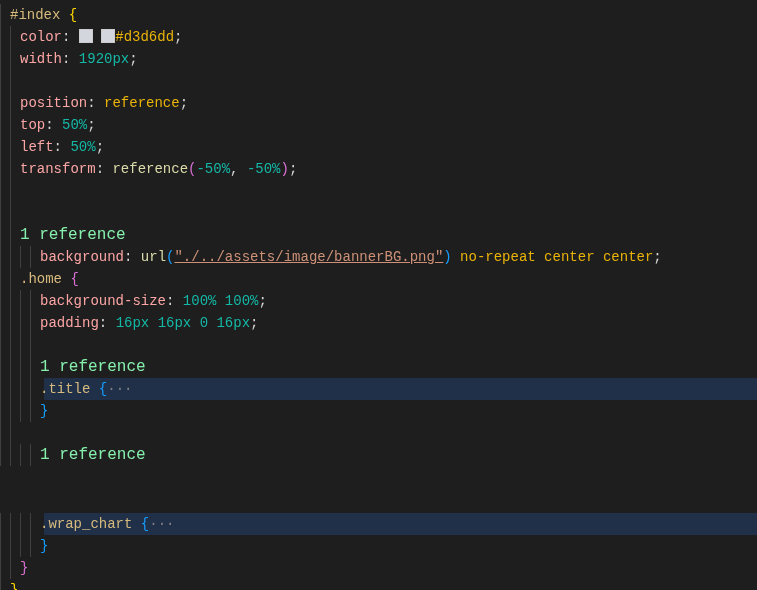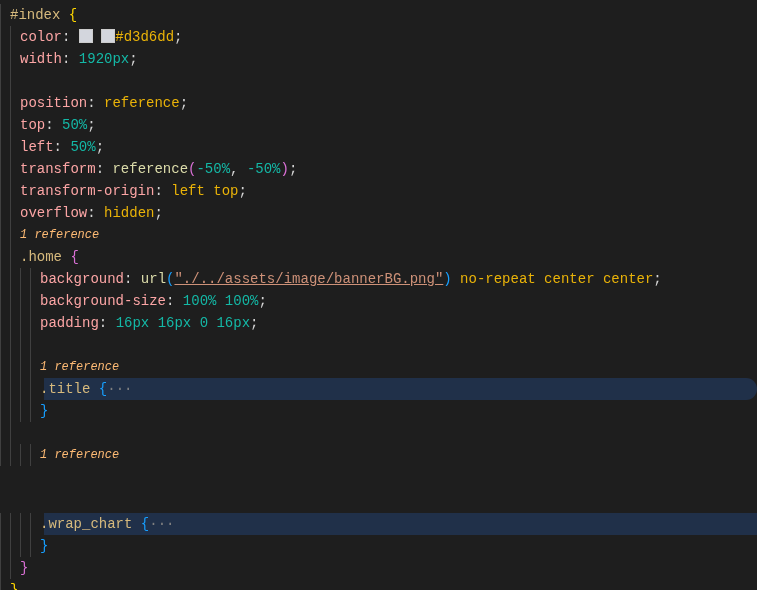--- a/index.html
+++ b/index.html
@@ -35,25 +35,24 @@
   .prop           { color: #fca5a5; }
   .punct          { color: #d4d4d4; }
   .num            { color: #14b8a6; }
   .val            { color: #eab308; }
   .str            { color: #ce9178; text-decoration: underline; }
   .fn             { color: #dcdcaa; }
   .brace          { color: #ffd700; }
   .brace2         { color: #da70d6; }
   .brace3         { color: #179fff; }
   .swatch         { display: inline-block; width: 14px; height: 14px; border: 1px solid #ccc; vertical-align: -2px; }
-  .ref            { color: #fdba74; font-size: 12px; font-style: italic; }
+  .ref            { color: #86efac; font-size: 16px; }
   .fold           { color: #808080; }
   .line.hl-line {
     background: linear-gradient(to right, transparent 0, transparent 44px, #203049 44px, #203049 100%);
-    border-radius: 11px;
   }
   .line.hl-line2 {
     background: linear-gradient(to right, transparent 0, transparent 44px, #203049 44px, #203049 100%);
     margin-top: 47px;
   }
 </style>
 </head>
 <body>
 
 <div>
@@ -118,64 +117,62 @@
         <span class="guide"></span>
       </div>
   <span class="code"><span class="prop">transform</span><span class="punct">: </span><span class="fn">reference</span><span class="brace2">(</span><span class="num">-50%</span><span class="punct">, </span><span class="num">-50%</span><span class="brace2">)</span><span class="punct">;</span></span>
 </div>
 
 <div class="line">
   <div class="indent-guides">
         <span class="guide"></span>
         <span class="guide"></span>
       </div>
-  <span class="code"><span class="prop">transform-origin</span><span class="punct">: </span><span class="val">left top</span><span class="punct">;</span></span>
-</div>
-
-<div class="line">
-  <div class="indent-guides">
-        <span class="guide"></span>
-        <span class="guide"></span>
-      </div>
-  <span class="code"><span class="prop">overflow</span><span class="punct">: </span><span class="val">hidden</span><span class="punct">;</span></span>
+</div>
+
+<div class="line">
+  <div class="indent-guides">
+        <span class="guide"></span>
+        <span class="guide"></span>
+      </div>
 </div>
 
 <div class="line">
   <div class="indent-guides">
         <span class="guide"></span>
         <span class="guide"></span>
       </div>
   <span class="code ref">1 reference</span>
 </div>
 
 <div class="line">
   <div class="indent-guides">
         <span class="guide"></span>
         <span class="guide"></span>
+        <span class="guide"></span>
+        <span class="guide"></span>
+      </div>
+  <span class="code"><span class="prop">background</span><span class="punct">: </span><span class="fn">url</span><span class="brace3">(</span><span class="str">"./../assets/image/bannerBG.png"</span><span class="brace3">)</span><span class="punct"> </span><span class="val">no-repeat center center</span><span class="punct">;</span></span>
+</div>
+
+<div class="line">
+  <div class="indent-guides">
+        <span class="guide"></span>
+        <span class="guide"></span>
       </div>
   <span class="code"><span class="sel">.home</span><span class="punct"> </span><span class="brace2">{</span></span>
 </div>
 
 <div class="line">
   <div class="indent-guides">
         <span class="guide"></span>
         <span class="guide"></span>
         <span class="guide"></span>
         <span class="guide"></span>
       </div>
-  <span class="code"><span class="prop">background</span><span class="punct">: </span><span class="fn">url</span><span class="brace3">(</span><span class="str">"./../assets/image/bannerBG.png"</span><span class="brace3">)</span><span class="punct"> </span><span class="val">no-repeat center center</span><span class="punct">;</span></span>
-</div>
-
-<div class="line">
-  <div class="indent-guides">
-        <span class="guide"></span>
-        <span class="guide"></span>
-        <span class="guide"></span>
-        <span class="guide"></span>
-      </div>
   <span class="code"><span class="prop">background-size</span><span class="punct">: </span><span class="num">100% 100%</span><span class="punct">;</span></span>
 </div>
 
 <div class="line">
   <div class="indent-guides">
         <span class="guide"></span>
         <span class="guide"></span>
         <span class="guide"></span>
         <span class="guide"></span>
       </div>

